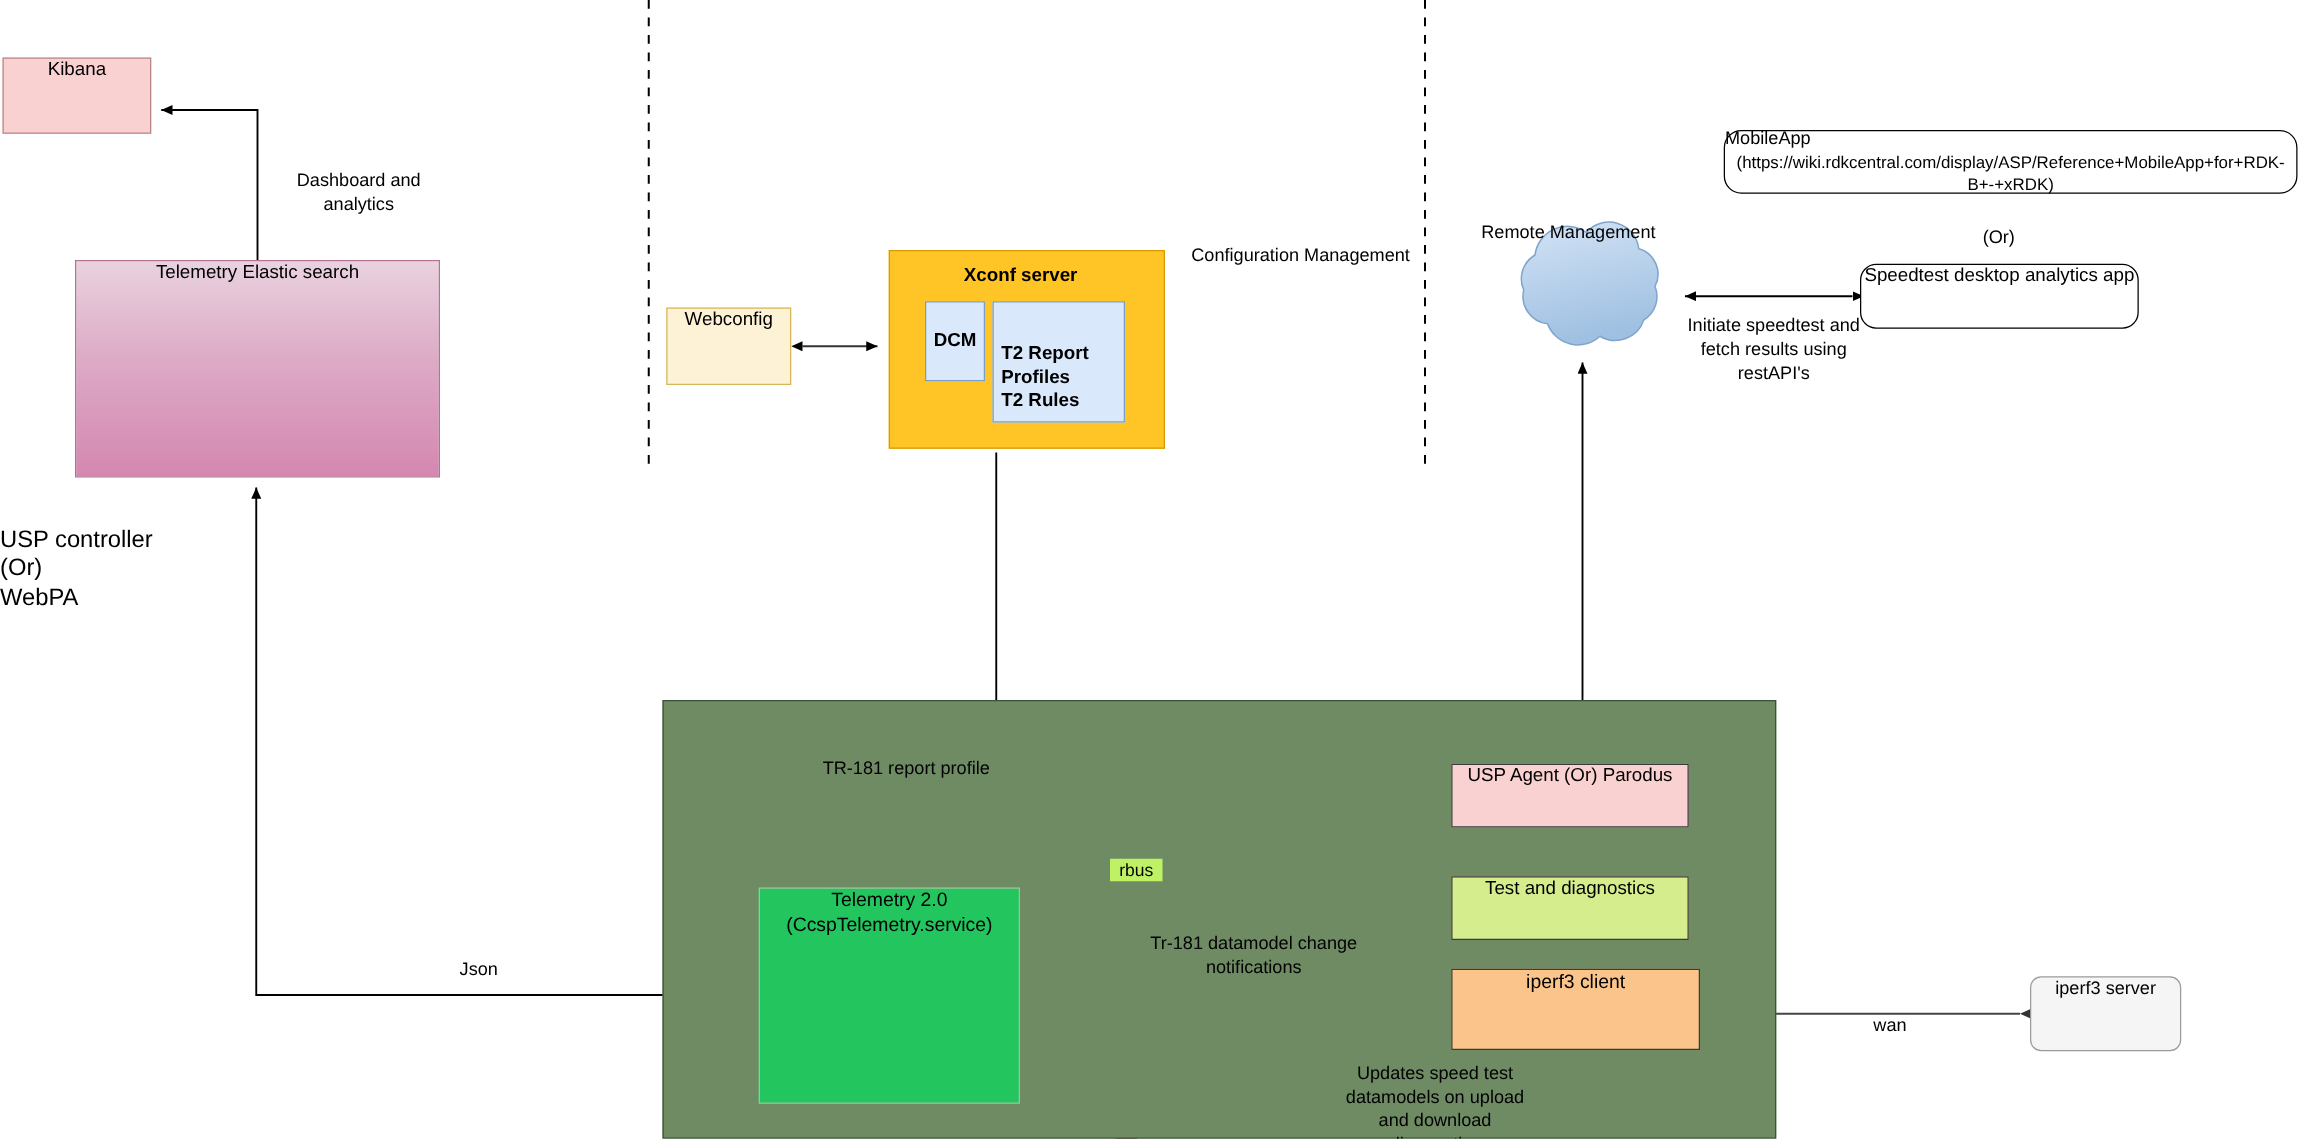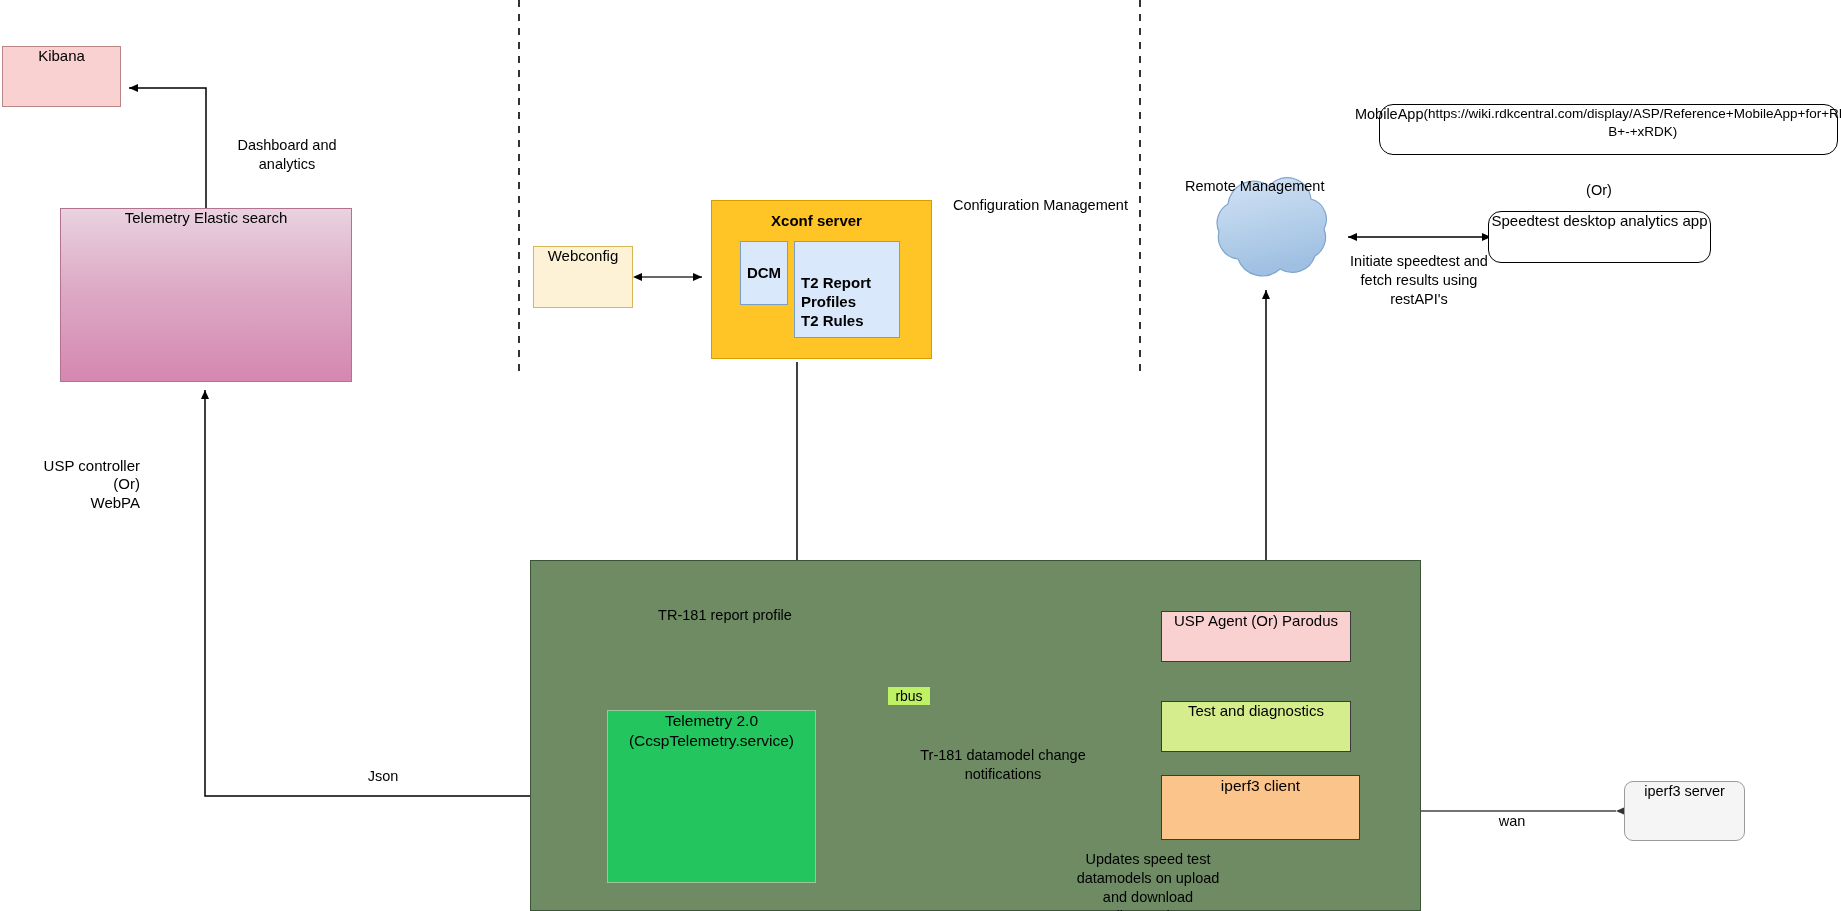--- a/index.html
+++ b/index.html
@@ -91,46 +91,45 @@
     font-size: 15px;
     text-align: left;
     white-space: pre-line;
     line-height: 1.25;
   }
   #mobileapp {
     left: 1379px; top: 104px; width: 459px; height: 51px;
     background: #ffffff;
     border: 1px solid #000000;
     border-radius: 14px;
-    flex-direction: row;
+    flex-direction: column;
     justify-content: center;
     font-size: 14.5px;
     line-height: 1.35;
   }
   #mobileapp .u { font-size: 13.5px; }
   #speedtest {
     left: 1488px; top: 211px; width: 223px; height: 52px;
     background: #ffffff;
     border: 1px solid #000000;
     border-radius: 13px;
   }
   #uspcloud {
     left: 1194px; top: 202px; width: 140px; height: 78px;
   }
   #uspcloud .cloudtext {
     position: absolute;
     left: 0; top: 50%;
     transform: translateY(-50%);
     width: 140px;
-    text-align: right;
-    font-size: 15px;
+    text-align: left;
+    font-size: 19px;
     line-height: 1.25;
     white-space: pre-line;
     z-index: 3;
-    margin-top: 29px;
   }
   #greenbox {
     position: absolute;
     left: 530px; top: 560px; width: 891px; height: 351px;
     background: #6E8B64;
     border: 1px solid #3c5335;
     box-sizing: border-box;
   }
   #telemetry {
     left: 607px; top: 710px; width: 209px; height: 173px;

